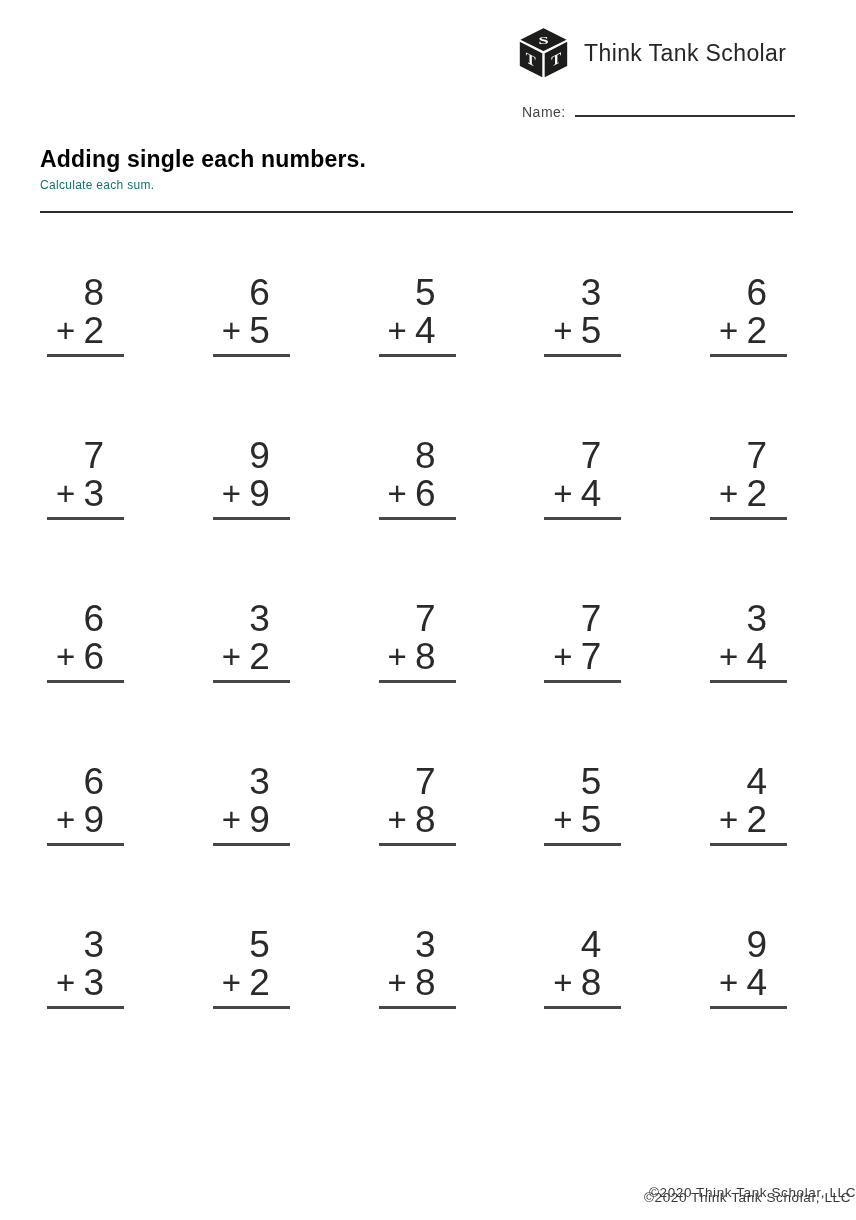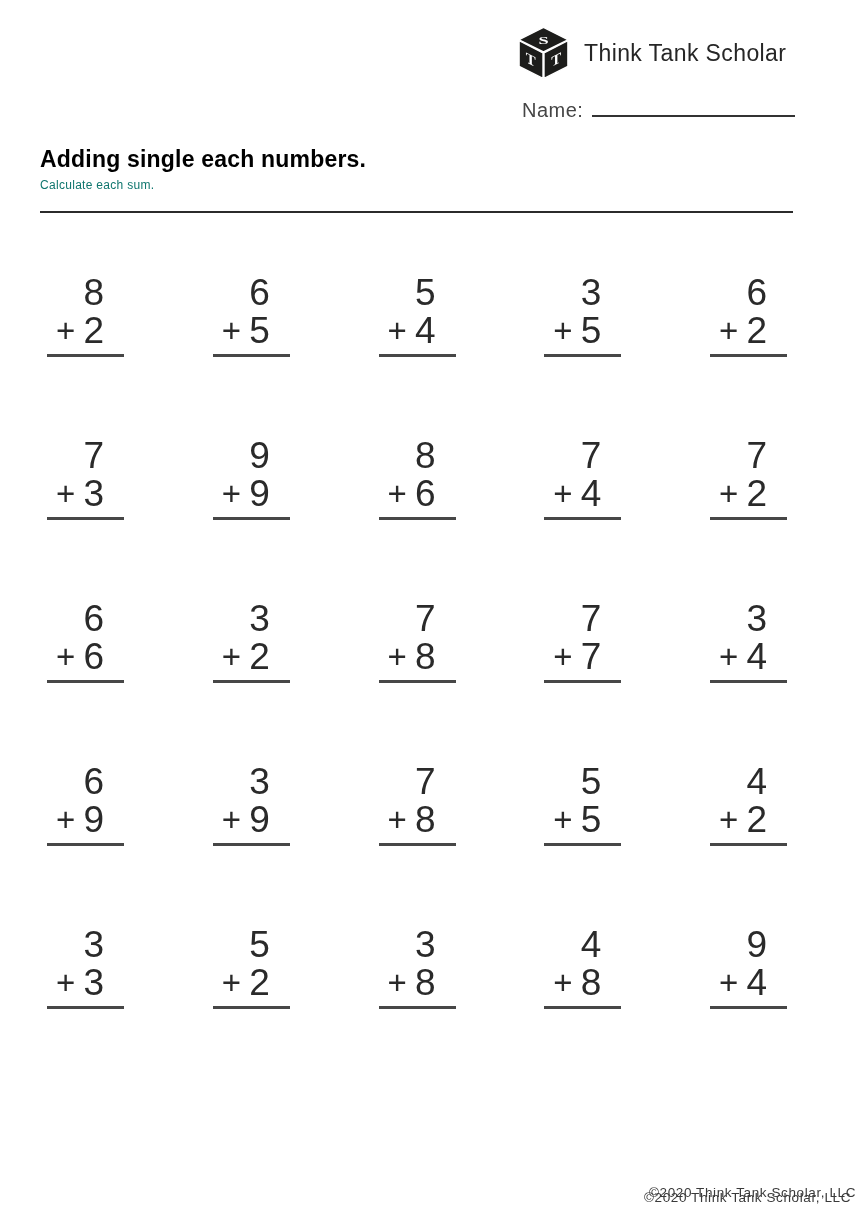--- a/index.html
+++ b/index.html
@@ -36,21 +36,21 @@
   
   .name-row {
     position: absolute;
     top: 99px;
     left: 522px;
     width: 273px;
     display: flex;
     align-items: baseline;
   }
   .name-label {
-    font-size: 20px;
+    font-size: 14px;
     color: #454545;
     letter-spacing: 0.5px;
   }
   .name-line {
     flex: 1;
     margin-left: 9px;
     height: 16px;
     border-bottom: 2px solid #333333;
   }
 

